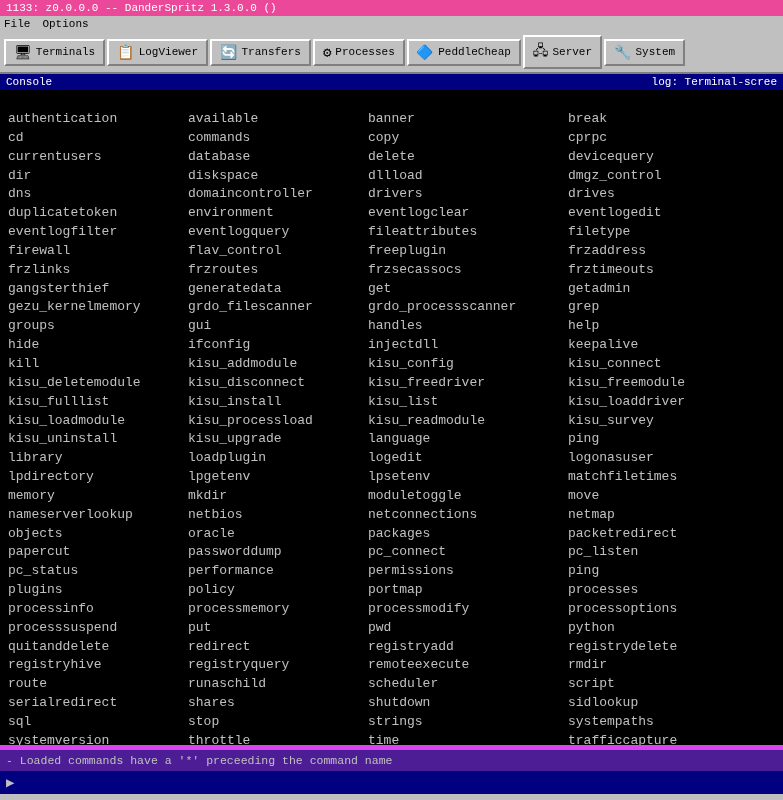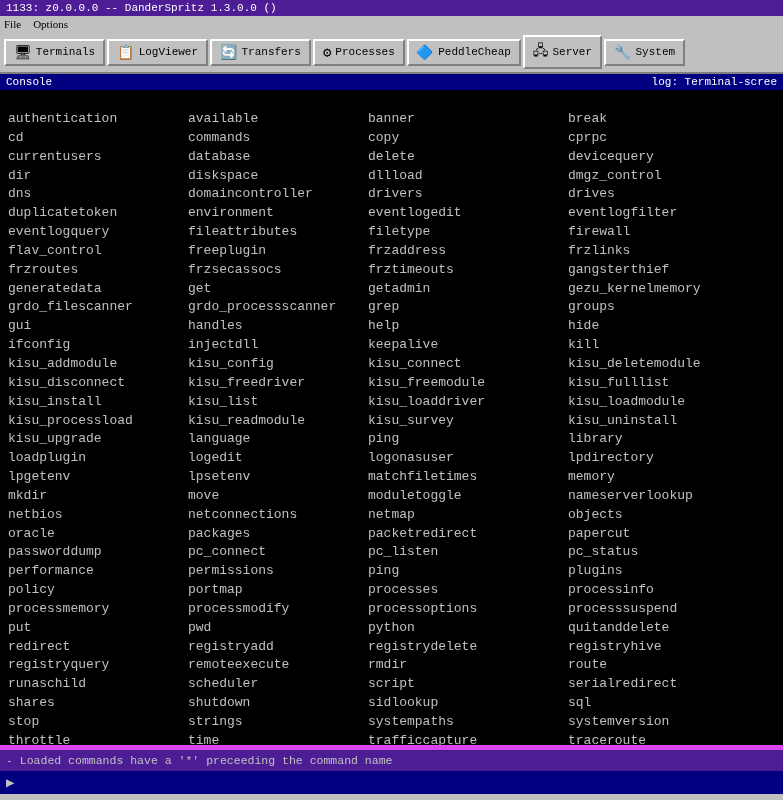--- a/index.html
+++ b/index.html
@@ -5,36 +5,35 @@
     * { margin: 0; padding: 0; box-sizing: border-box; }
     body {
       font-family: 'Courier New', Courier, monospace;
       font-size: 12px;
       background: #c0c0c0;
       width: 783px;
       height: 800px;
       overflow: hidden;
     }
     #title-bar {
-      background: #4c1d95;
+      background: #ec4899;
       color: white;
       padding: 2px 6px;
       font-size: 11px;
       font-family: 'Courier New', monospace;
     }
     #menu-bar {
       background: #c0c0c0;
       padding: 2px 4px;
       font-size: 11px;
       display: flex;
       gap: 12px;
     }
     #menu-bar span {
       cursor: pointer;
-      font-family: Liberation Serif, serif;
     }
     #toolbar {
       background: #c0c0c0;
       padding: 3px 4px;
       display: flex;
       gap: 2px;
       align-items: center;
       border-bottom: 2px solid #808080;
     }
     .toolbar-btn {
@@ -180,20 +179,21 @@
           <div class="cmd-cell">dir</div>
           <div class="cmd-cell">diskspace</div>
           <div class="cmd-cell">dllload</div>
           <div class="cmd-cell">dmgz_control</div>
           <div class="cmd-cell">dns</div>
           <div class="cmd-cell">domaincontroller</div>
           <div class="cmd-cell">drivers</div>
           <div class="cmd-cell">drives</div>
           <div class="cmd-cell">duplicatetoken</div>
           <div class="cmd-cell">environment</div>
+          <div class="cmd-cell">eventlogclear</div>
           <div class="cmd-cell">eventlogedit</div>
           <div class="cmd-cell">eventlogfilter</div>
           <div class="cmd-cell">eventlogquery</div>
           <div class="cmd-cell">fileattributes</div>
           <div class="cmd-cell">filetype</div>
           <div class="cmd-cell">firewall</div>
           <div class="cmd-cell">flav_control</div>
           <div class="cmd-cell">freeplugin</div>
           <div class="cmd-cell">frzaddress</div>
           <div class="cmd-cell">frzlinks</div>
@@ -239,22 +239,22 @@
           <div class="cmd-cell">library</div>
           <div class="cmd-cell">loadplugin</div>
           <div class="cmd-cell">logedit</div>
           <div class="cmd-cell">logonasuser</div>
           <div class="cmd-cell">lpdirectory</div>
           <div class="cmd-cell">lpgetenv</div>
           <div class="cmd-cell">lpsetenv</div>
           <div class="cmd-cell">matchfiletimes</div>
           <div class="cmd-cell">memory</div>
           <div class="cmd-cell">mkdir</div>
+          <div class="cmd-cell">moduletoggle</div>
           <div class="cmd-cell">move</div>
-          <div class="cmd-cell">moduletoggle</div>
           <div class="cmd-cell">nameserverlookup</div>
           <div class="cmd-cell">netbios</div>
           <div class="cmd-cell">netconnections</div>
           <div class="cmd-cell">netmap</div>
           <div class="cmd-cell">objects</div>
           <div class="cmd-cell">oracle</div>
           <div class="cmd-cell">packages</div>
           <div class="cmd-cell">packetredirect</div>
           <div class="cmd-cell">papercut</div>
           <div class="cmd-cell">passworddump</div>

